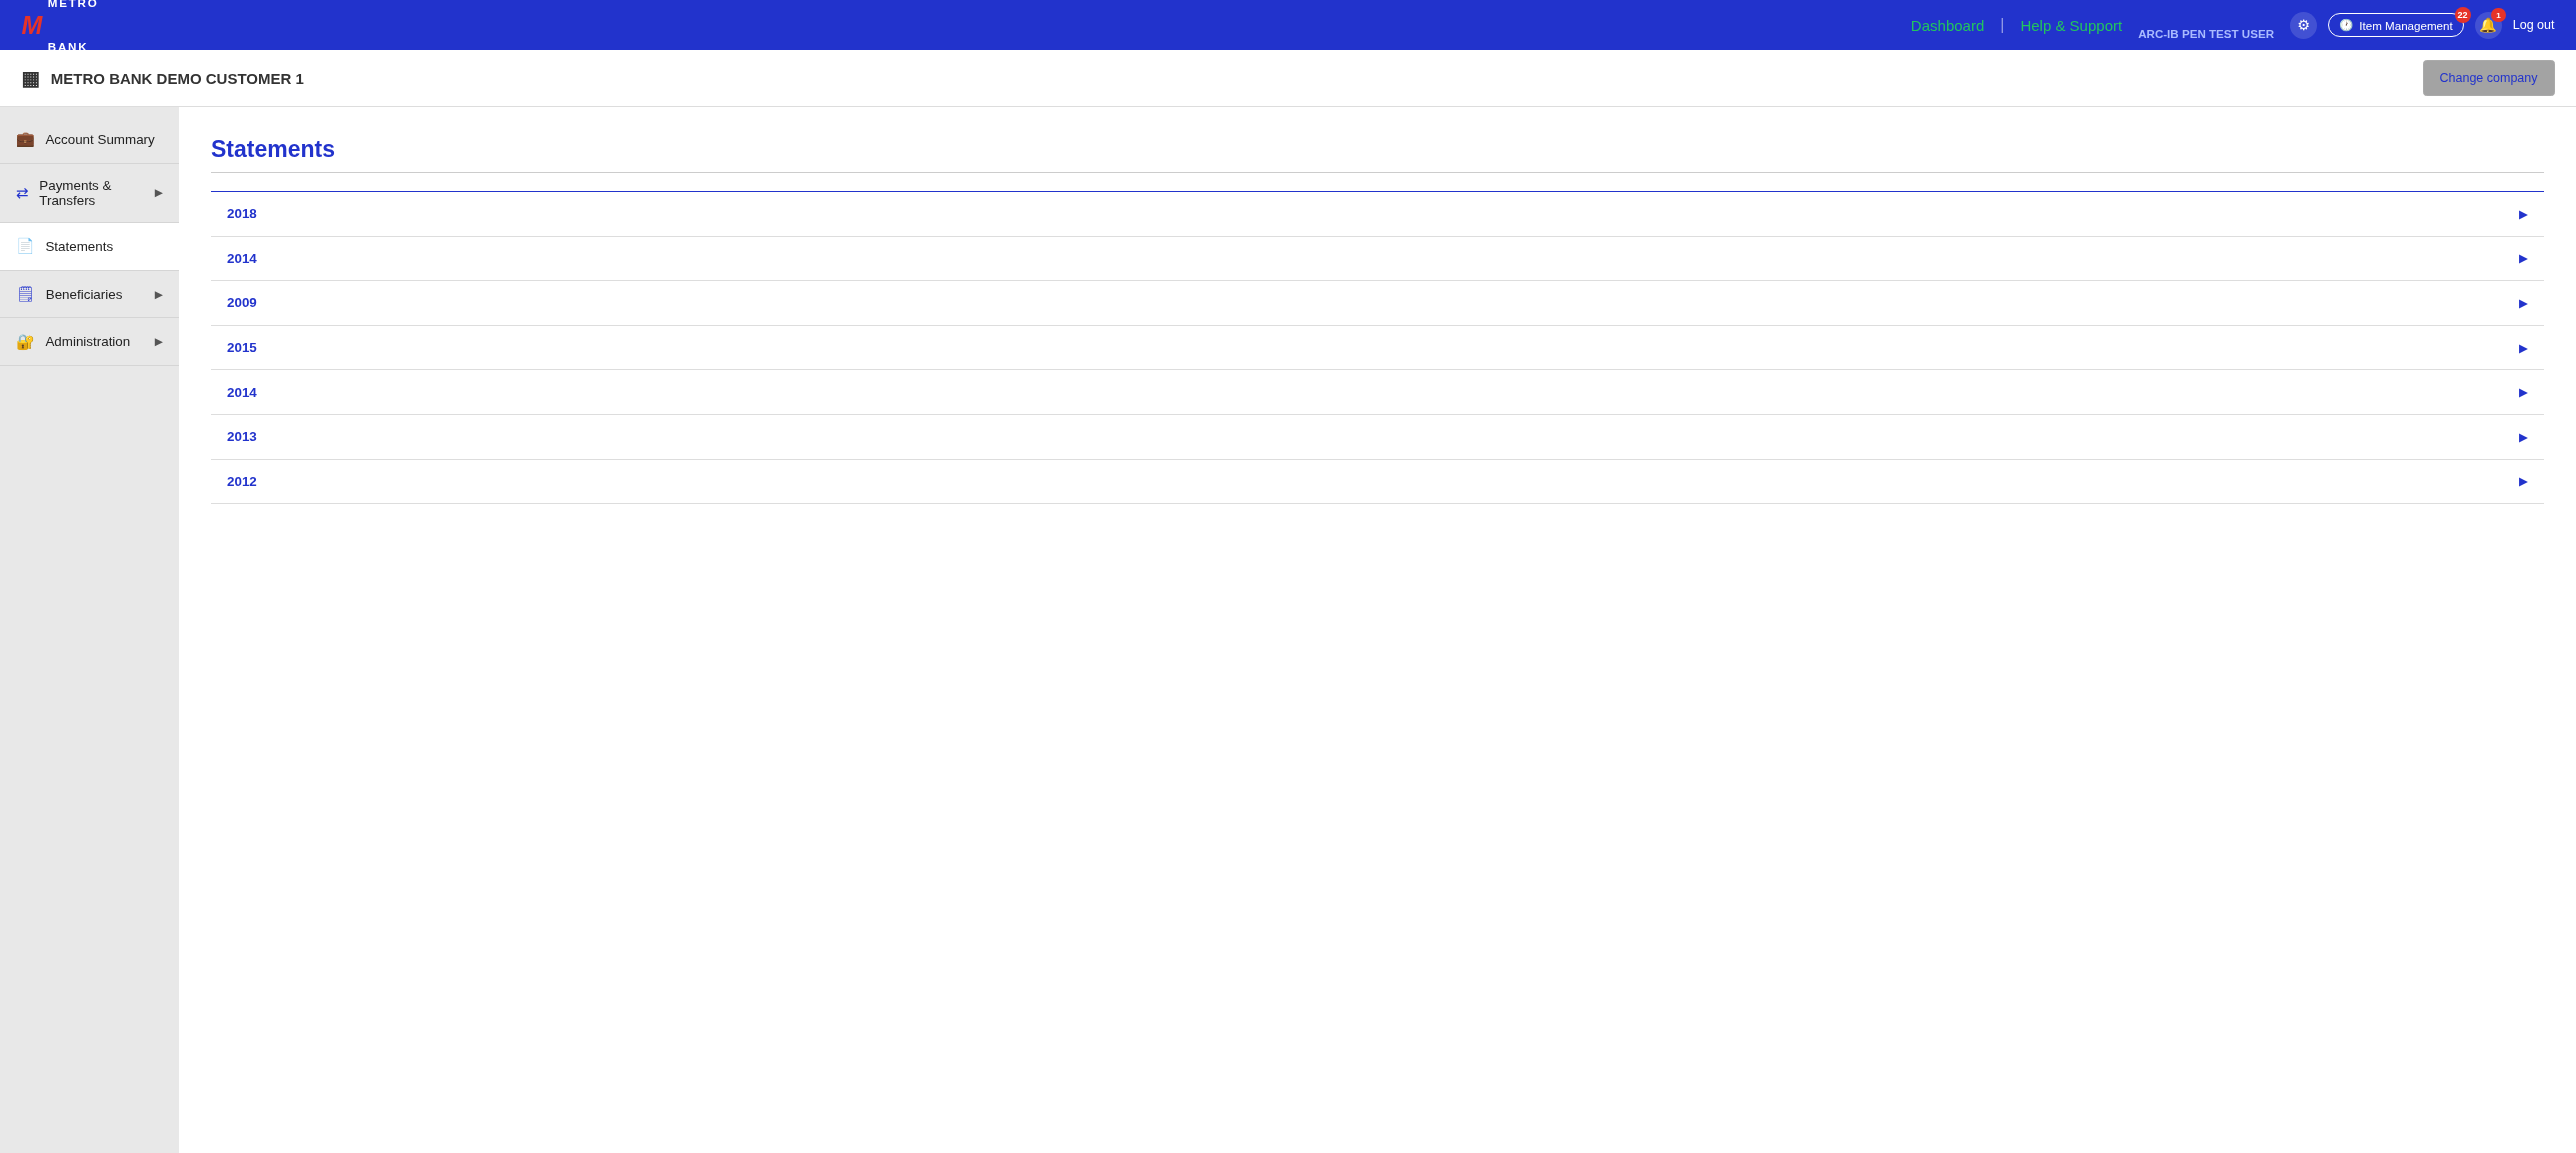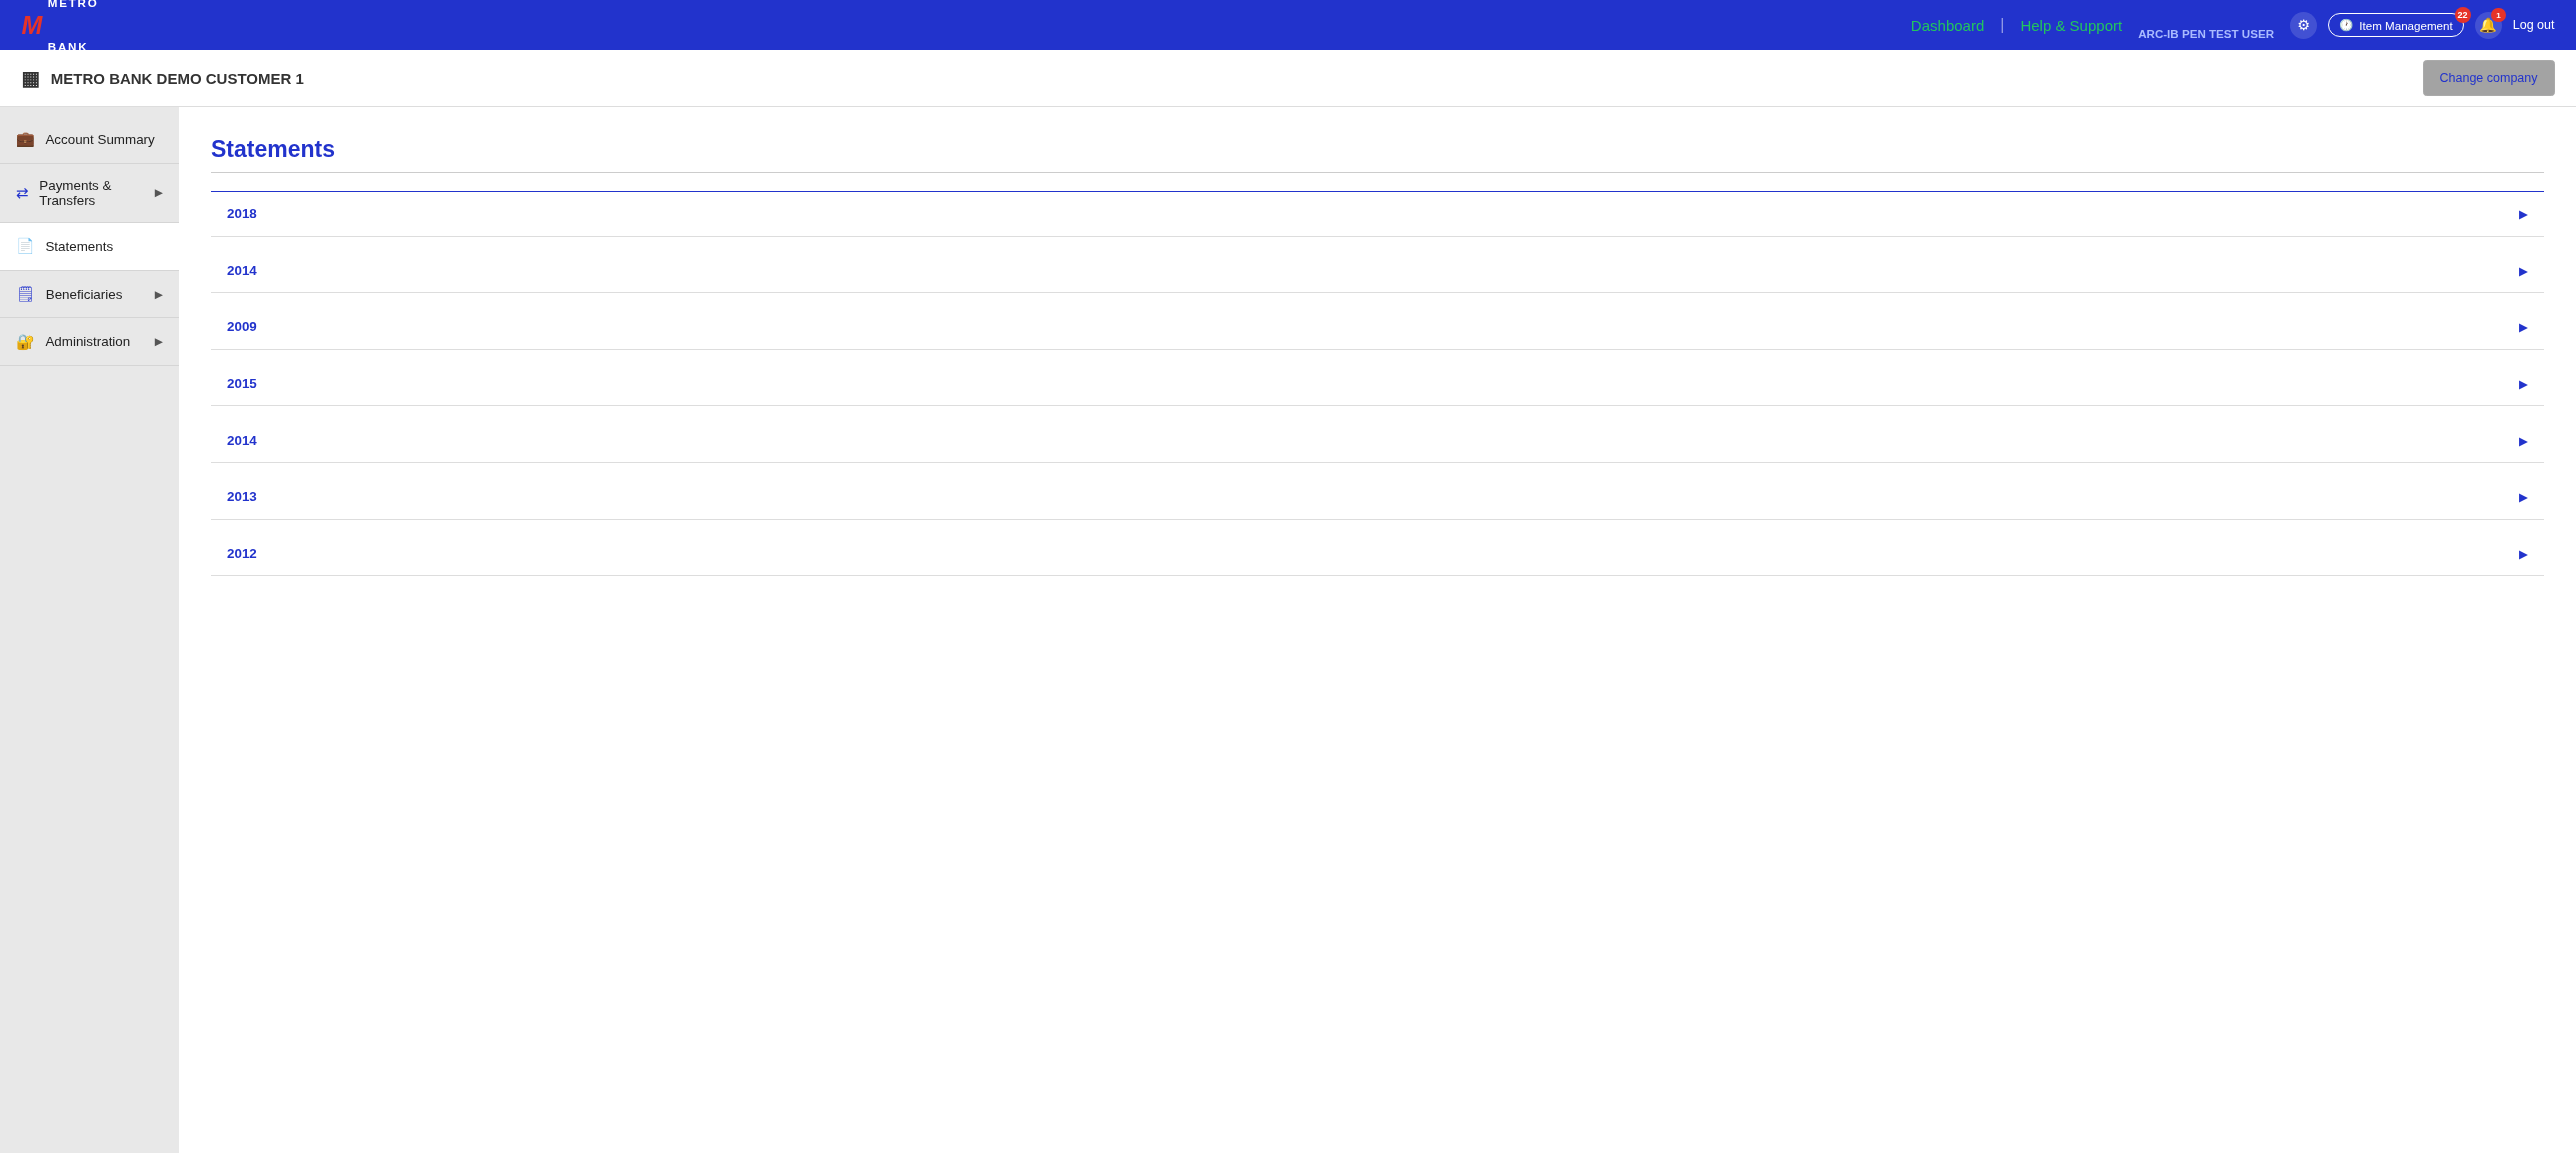--- a/index.html
+++ b/index.html
@@ -274,26 +274,25 @@
     .account-card-chevron {
       color: #2233cc;
       font-size: 12.5px;
       margin-top: 7.2px;
       display: block;
     }
 
     
     .year-row {
       display: flex;
-      align-items: flex-end;
+      align-items: center;
       justify-content: space-between;
       padding: 14.3px 16px;
       border-bottom: 0.9px solid #ddd;
       cursor: pointer;
-      margin-top: 12px;
     }
     .year-row:first-of-type {
       border-top: 0.9px solid #2233cc;
       border-bottom: 0.9px solid #ddd;
     }
     .year-label {
       color: #2233cc;
       font-size: 13.4px;
       font-weight: 600;
     }

